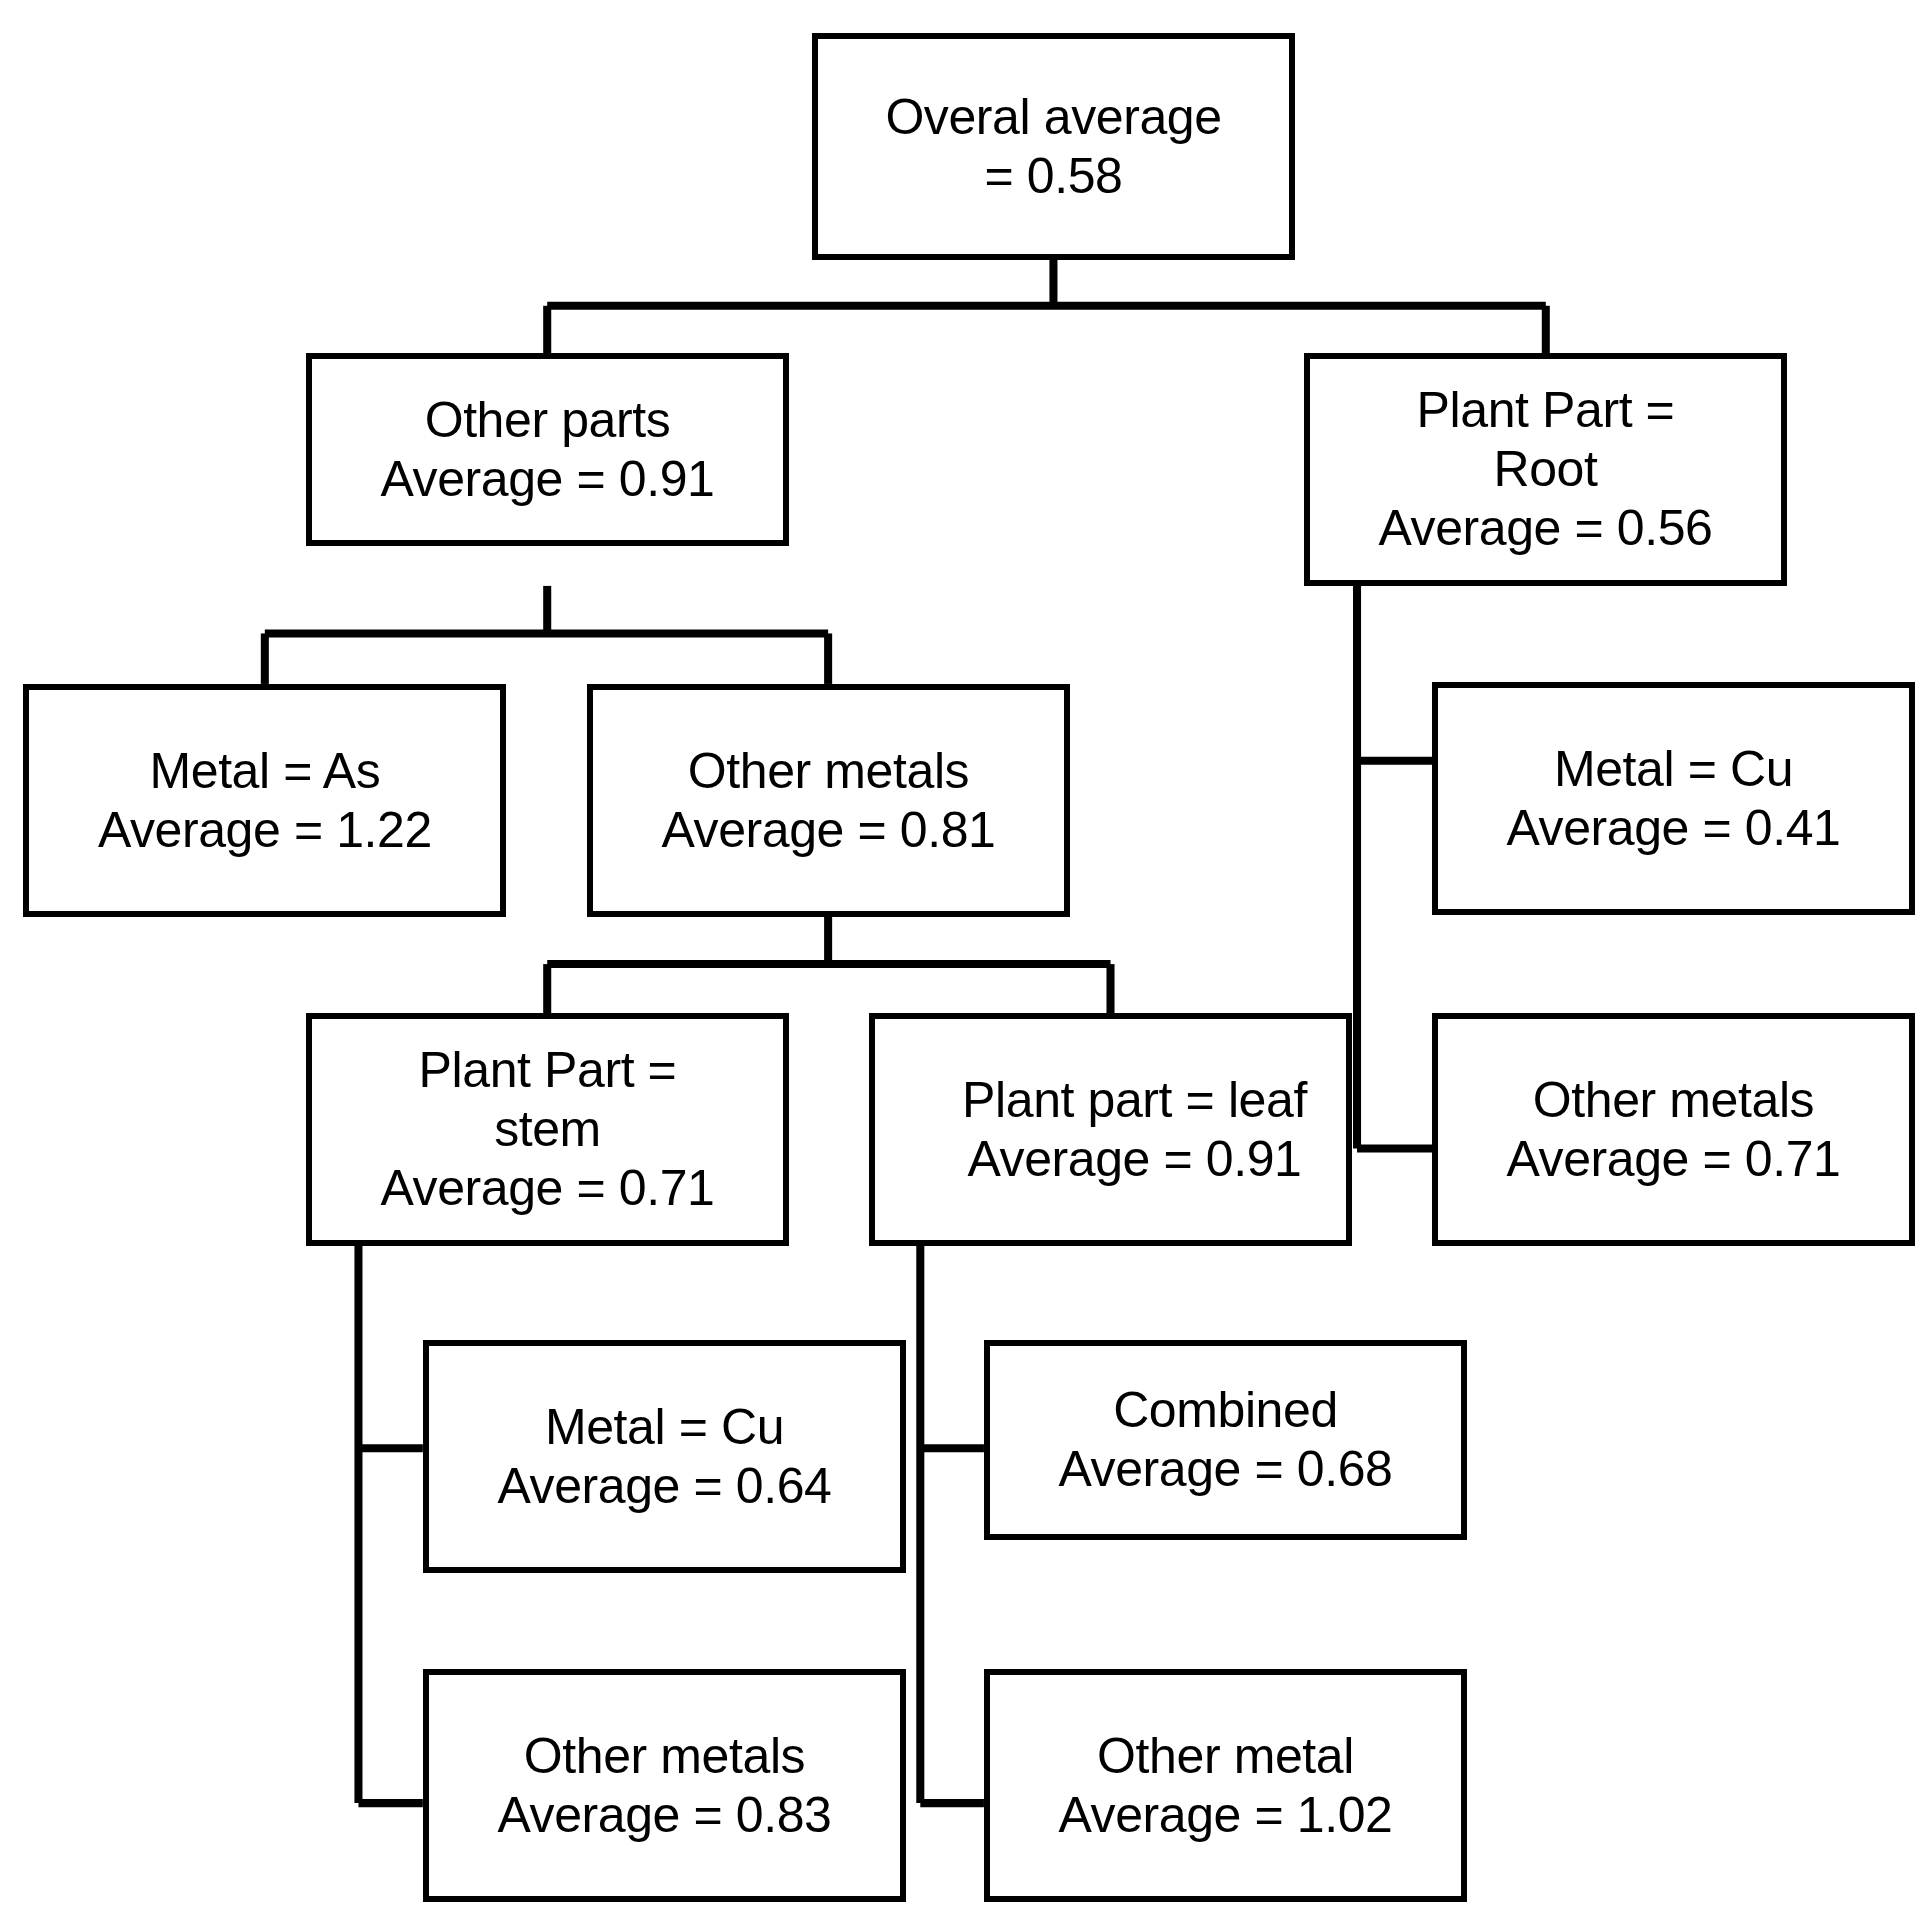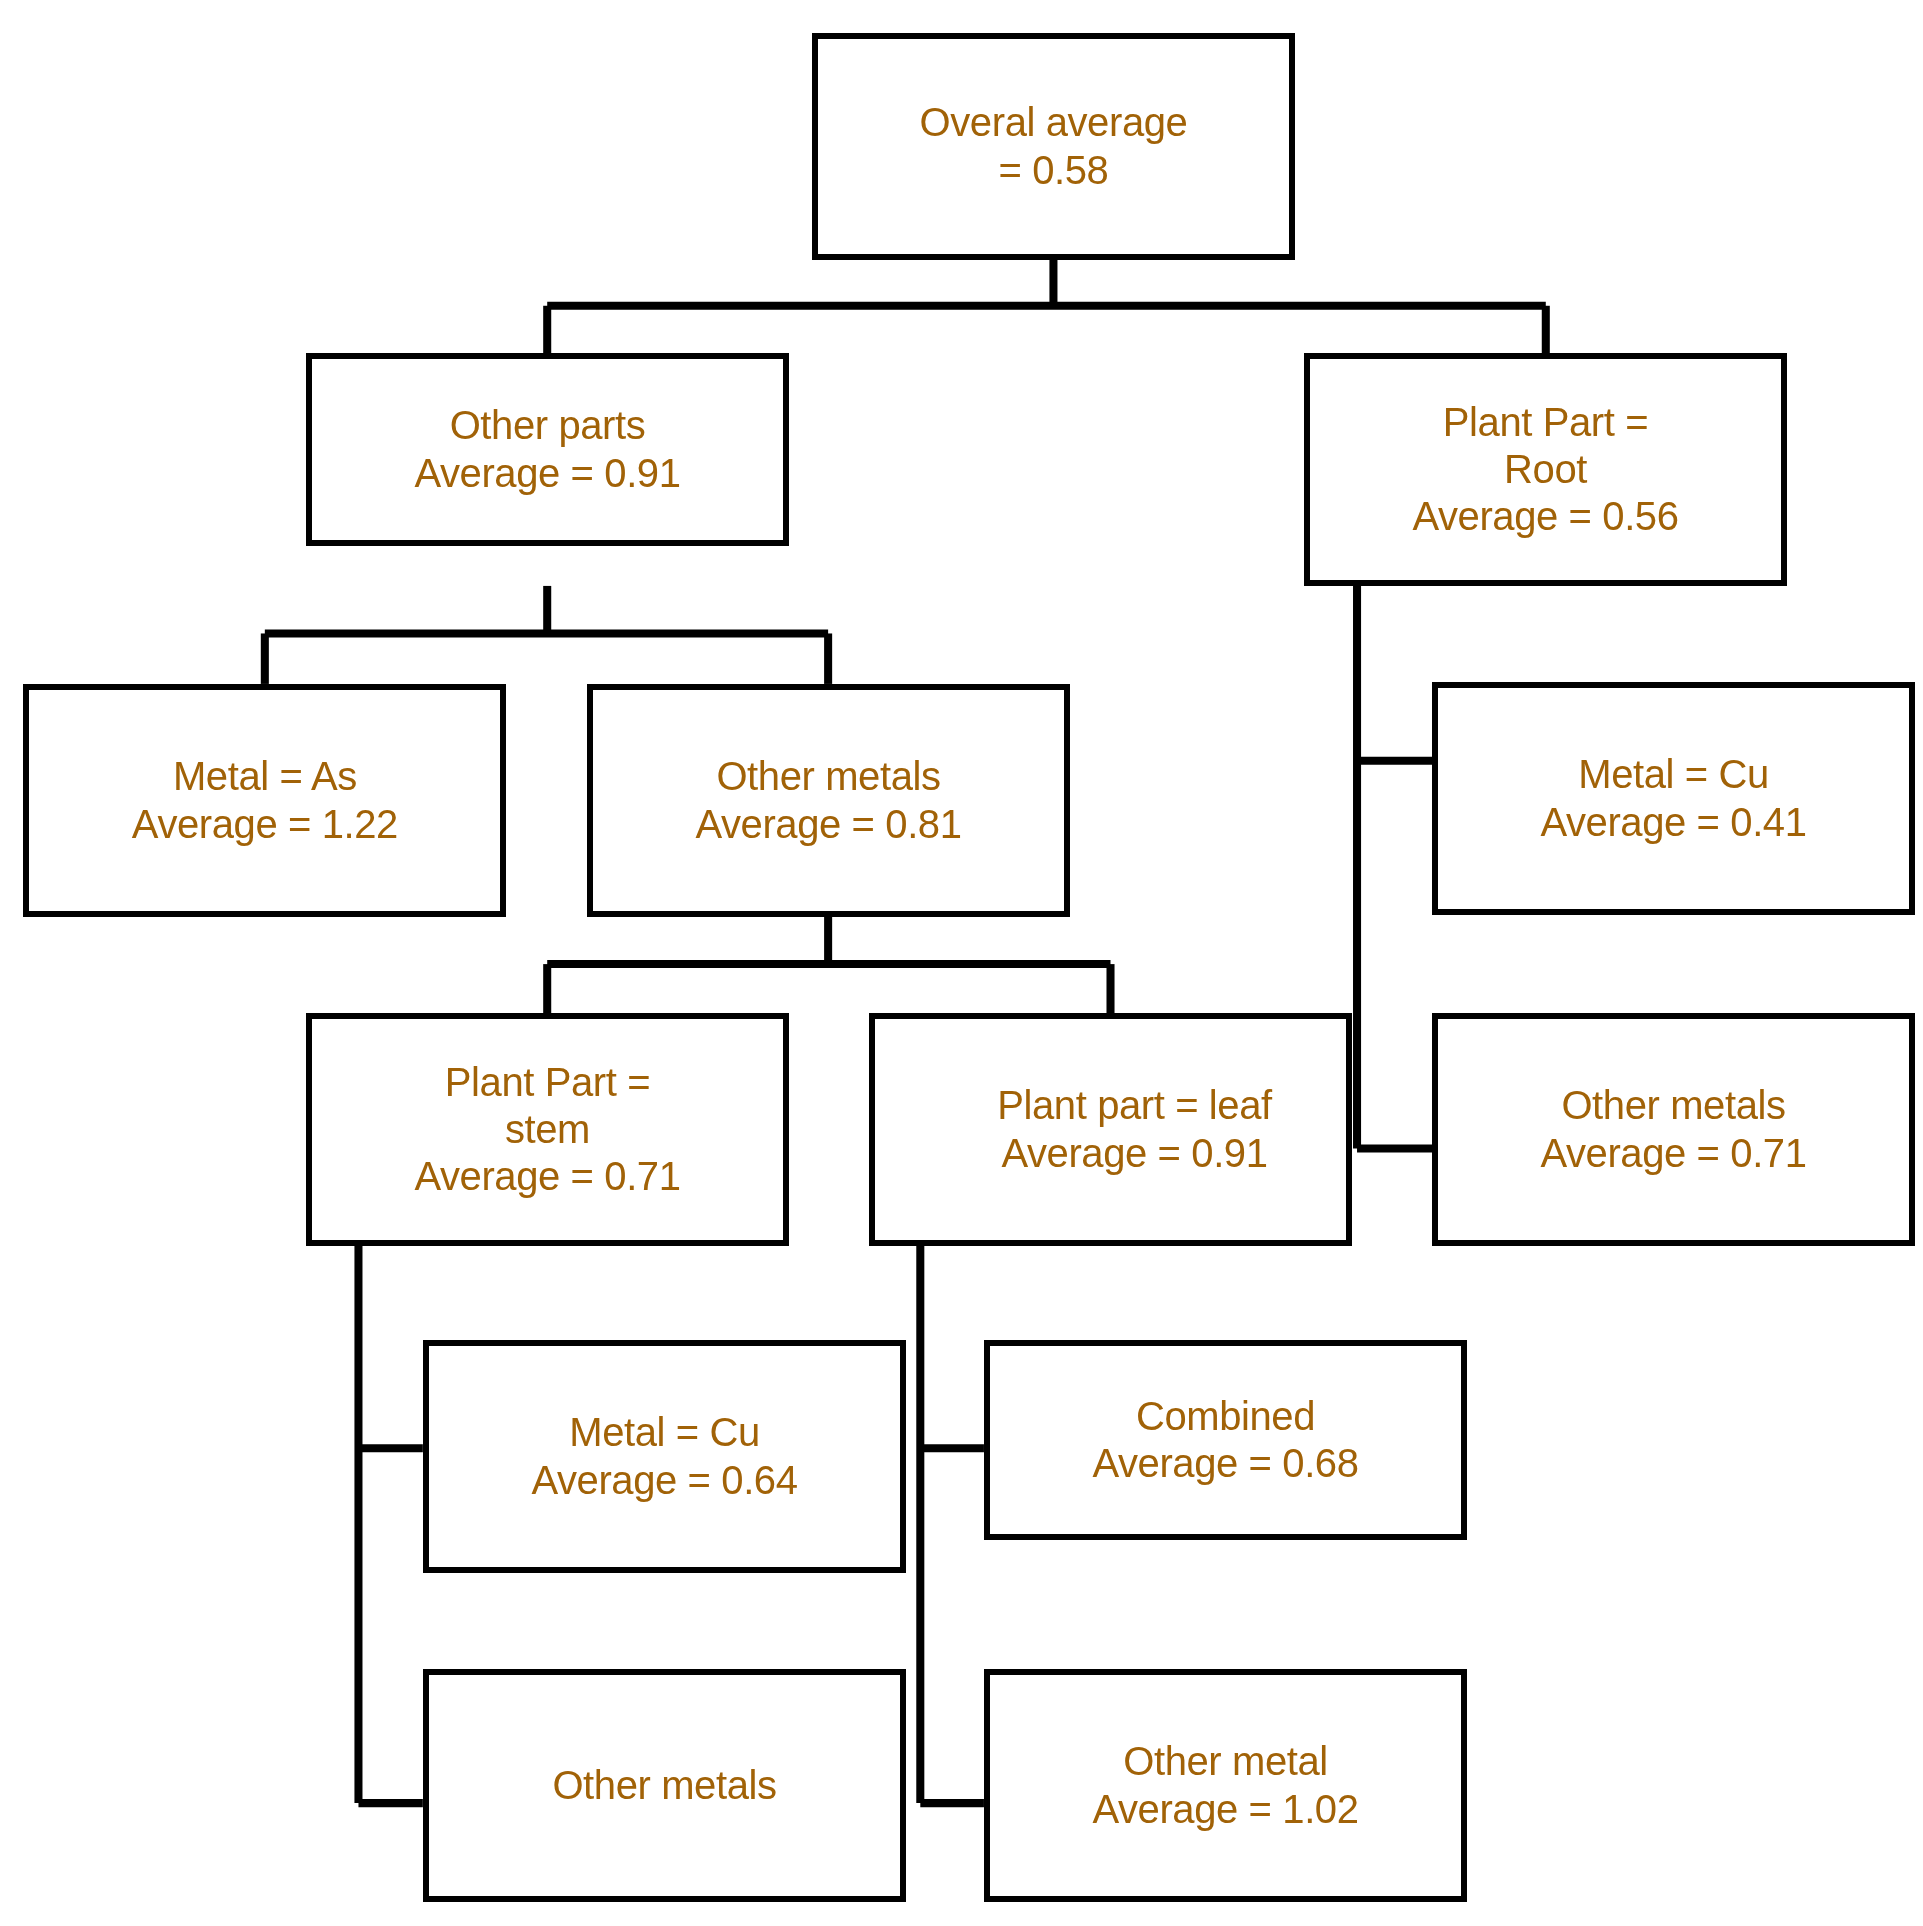--- a/index.html
+++ b/index.html
@@ -26,22 +26,22 @@
   .node {
     position: absolute;
     box-sizing: border-box;
     background: #ffffff;
     border: 6.6px solid #000000;
     display: flex;
     flex-direction: column;
     align-items: center;
     justify-content: center;
     text-align: center;
-    color: #a16207;
-    font-size: 40px;
+    color: #000000;
+    font-size: 50px;
     line-height: 1.18;
     letter-spacing: -0.4px;
     z-index: 2;
   }
   .node .line { display: block; white-space: nowrap; }
 </style>
 </head>
 <body>
 
 <div id="stage">
@@ -110,20 +110,21 @@
       <div class="node" style="left: 423px; top: 1340px; width: 483px; height: 233px;">
         <span class="line">Metal = Cu</span>
         <span class="line">Average = 0.64</span>
       </div>
       <div class="node" style="left: 984px; top: 1340px; width: 483px; height: 200px;">
         <span class="line">Combined</span>
         <span class="line">Average = 0.68</span>
       </div>
       <div class="node" style="left: 423px; top: 1669px; width: 483px; height: 233px;">
         <span class="line">Other metals</span>
+        <span class="line">Average = 0.83</span>
       </div>
       <div class="node" style="left: 984px; top: 1669px; width: 483px; height: 233px;">
         <span class="line">Other metal</span>
         <span class="line">Average = 1.02</span>
       </div>
     </div>
 </div>
 
 
 </body></html>

